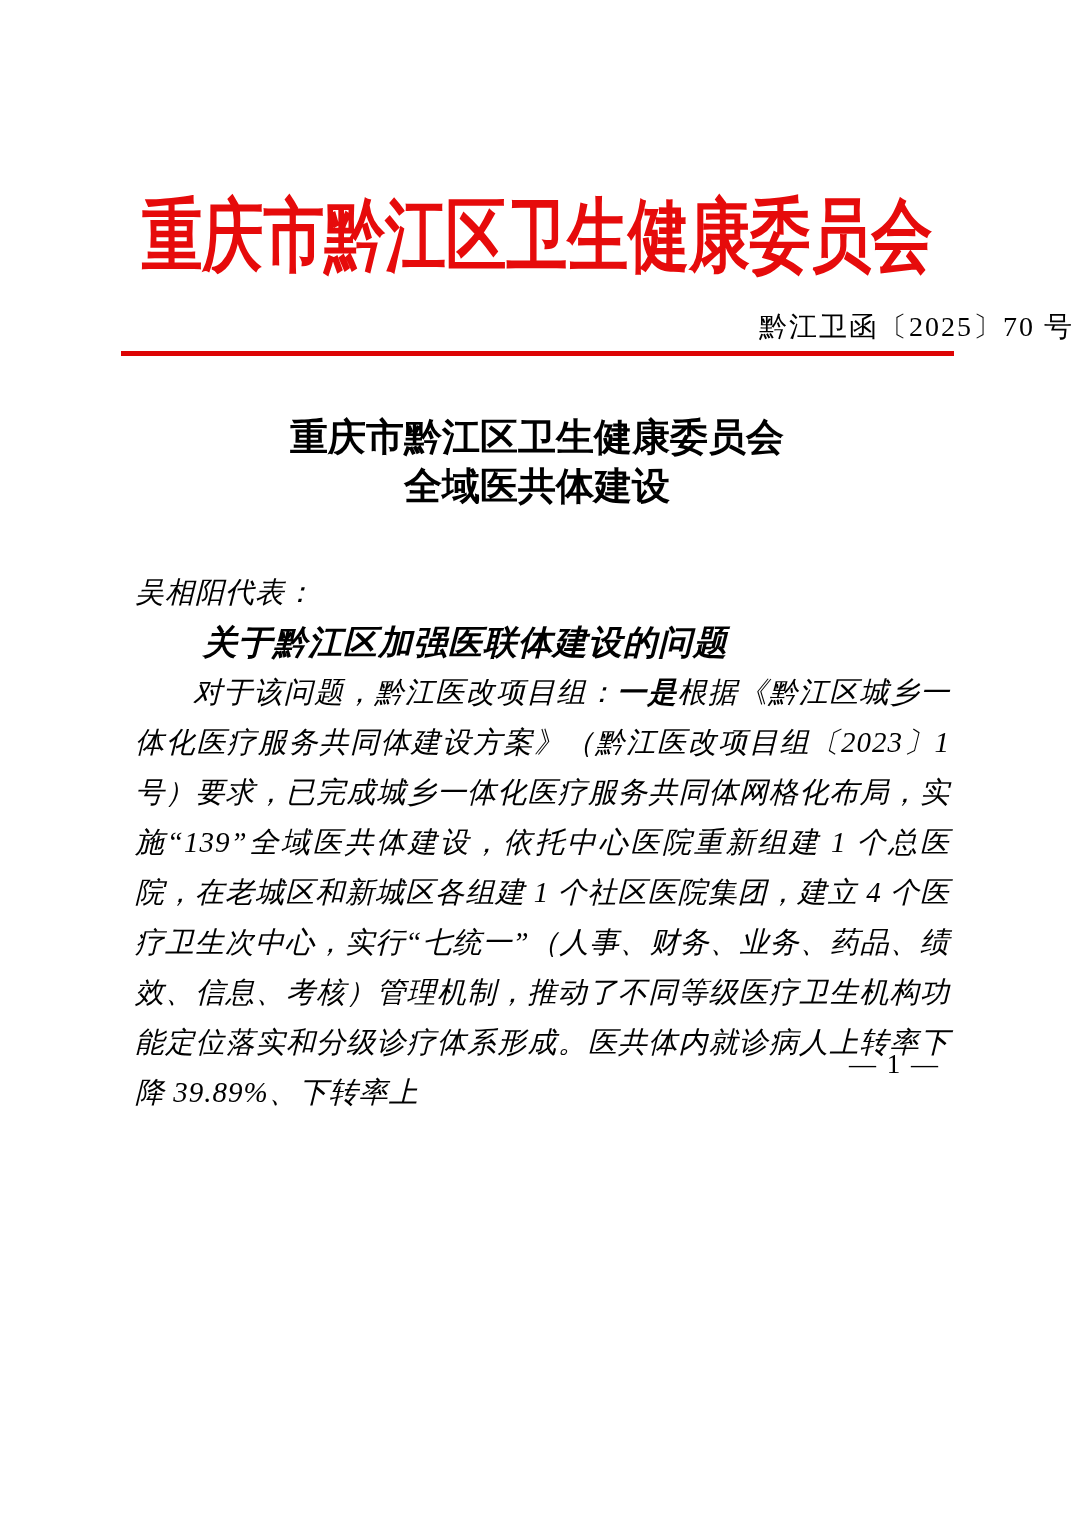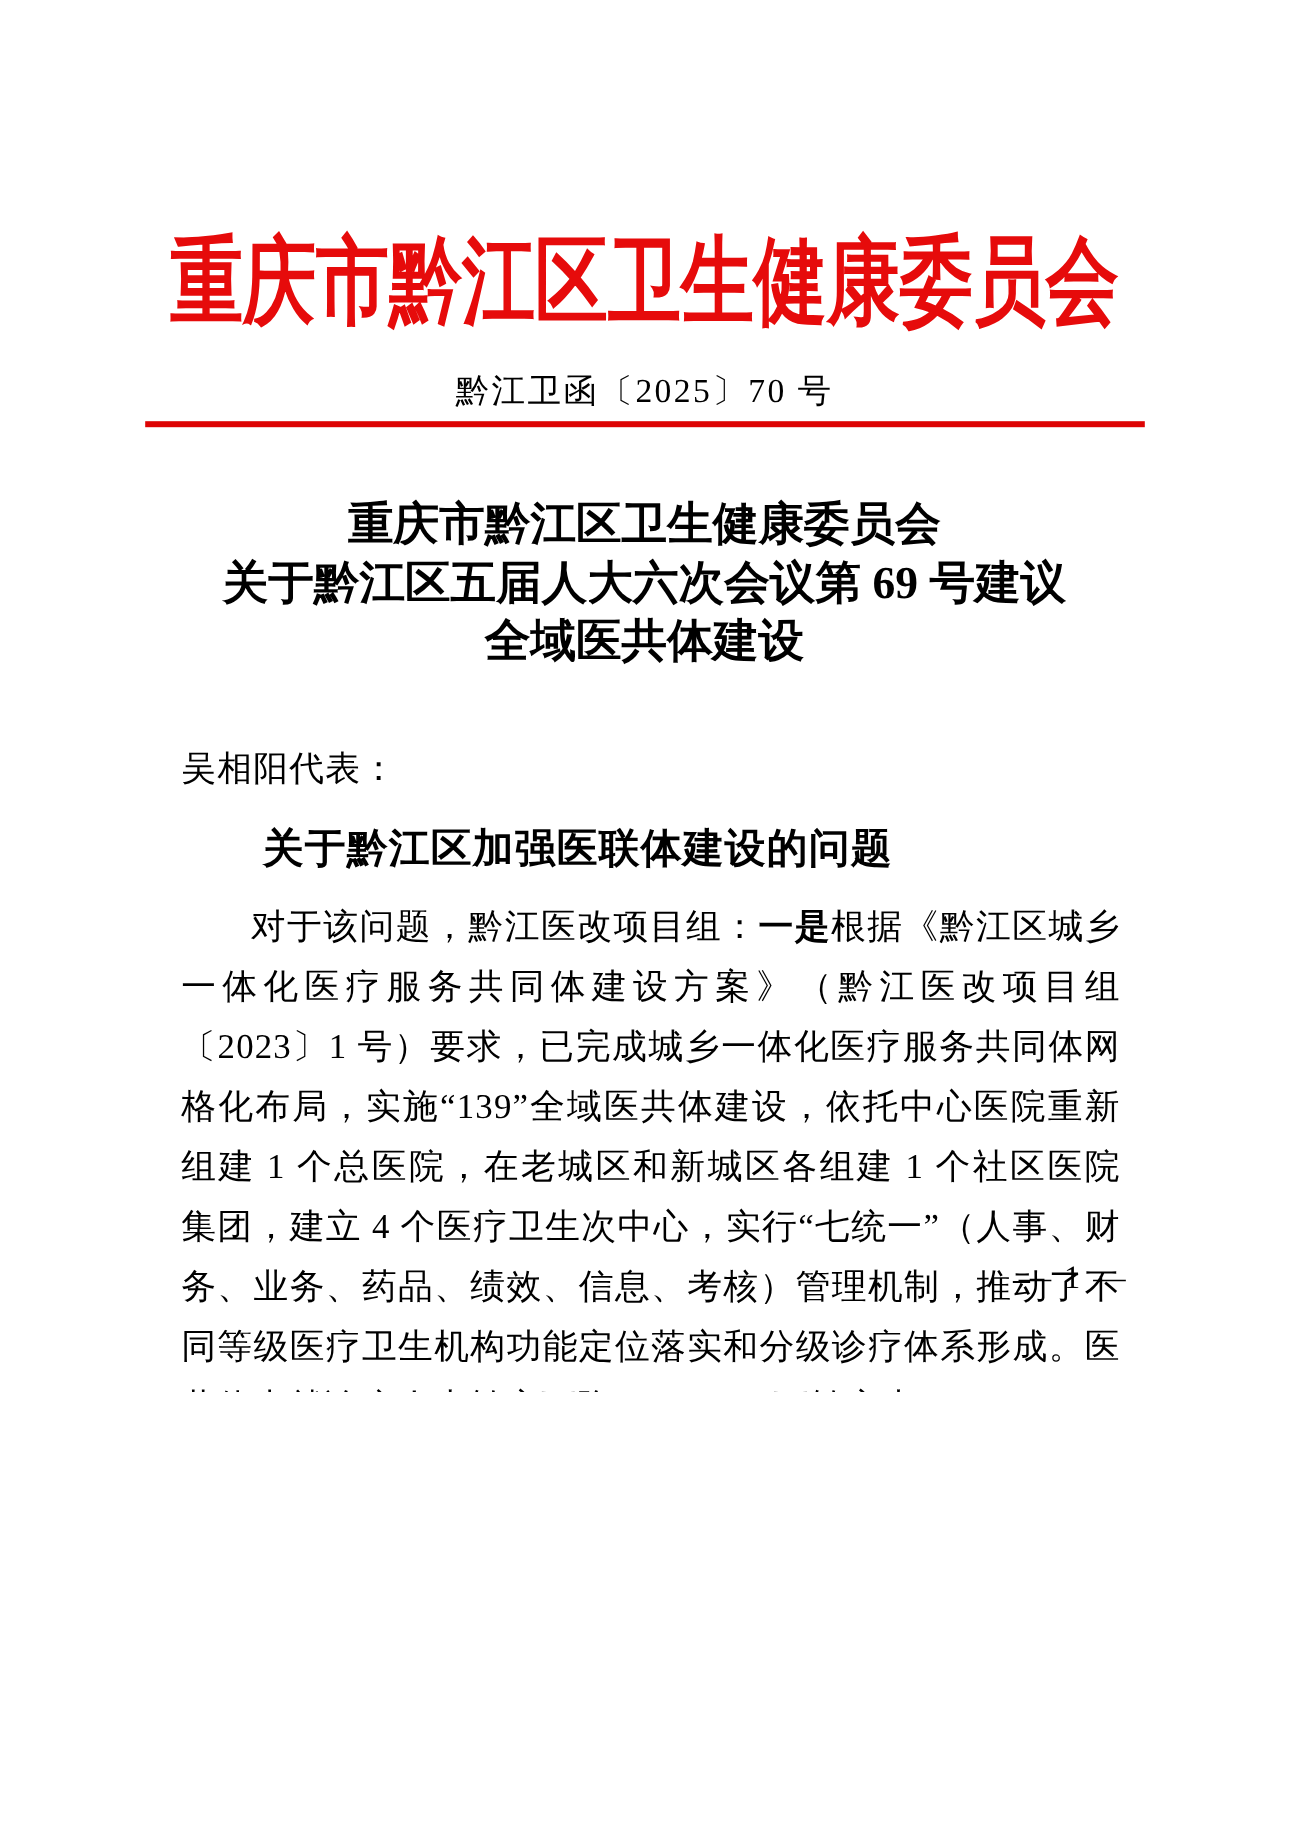--- a/index.html
+++ b/index.html
@@ -29,21 +29,21 @@
     text-align: center;
     white-space: nowrap;
     transform: scaleX(0.76);
     transform-origin: 50% 50%;
     letter-spacing: 0px;
   }
   .doc-number {
     margin-top: 24px;
     font-size: 28px;
     line-height: 34px;
-    text-align: center;
+    text-align: right;
     color: var(--text-black);
     letter-spacing: 2px;
   }
   .divider {
     width: 833px;
     height: 5px;
     margin: 7px auto 0 auto;
     background: var(--divider-red);
   }
   .doc-title {
@@ -55,21 +55,21 @@
     color: var(--text-black);
   }
   .body-text {
     margin: 56px 124px 0 135px;
     font-size: 29px;
     line-height: 50px;
     letter-spacing: 1px;
     text-align: justify;
     color: var(--text-black);
   }
-  .body-text p { margin: 16px; text-indent: 2em; }
+  .body-text p { margin: 0; text-indent: 2em; font-style: italic; }
   .body-text p.salutation { text-indent: 0; }
   .section-heading {
     font-family: "Liberation Sans", "DejaVu Sans", sans-serif;
     font-weight: bold;
     font-size: 34px;
   }
   .bold-inline { font-weight: bold; }
   .footer {
     position: absolute;
     right: 134px;
@@ -85,21 +85,20 @@
 <div class="page">
 
   <div class="org-name">重庆市黔江区卫生健康委员会</div>
 
   <div class="doc-number">黔江卫函〔2025〕70 号</div>
 
   <div class="divider"></div>
 
   <div class="doc-title">
     <div>重庆市黔江区卫生健康委员会</div>
-    <div>关于黔江区五届人大六次会议第 69 号建议</div>
     <div>全域医共体建设</div>
   </div>
 
   <div class="body-text">
     <p class="salutation">吴相阳代表：</p>
     <p class="section-heading">关于黔江区加强医联体建设的问题</p>
     <p><span>对于该问题，黔江医改项目组：</span><span class="bold-inline">一是</span><span>根据《黔江区城乡一体化医疗服务共同体建设方案》（黔江医改项目组〔2023〕1 号）要求，已完成城乡一体化医疗服务共同体网格化布局，实施“139”全域医共体建设，依托中心医院重新组建 1 个总医院，在老城区和新城区各组建 1 个社区医院集团，建立 4 个医疗卫生次中心，实行“七统一”（人事、财务、业务、药品、绩效、信息、考核）管理机制，推动了不同等级医疗卫生机构功能定位落实和分级诊疗体系形成。医共体内就诊病人上转率下降 39.89%、下转率上</span></p>
   </div>
 
   <div class="footer">

